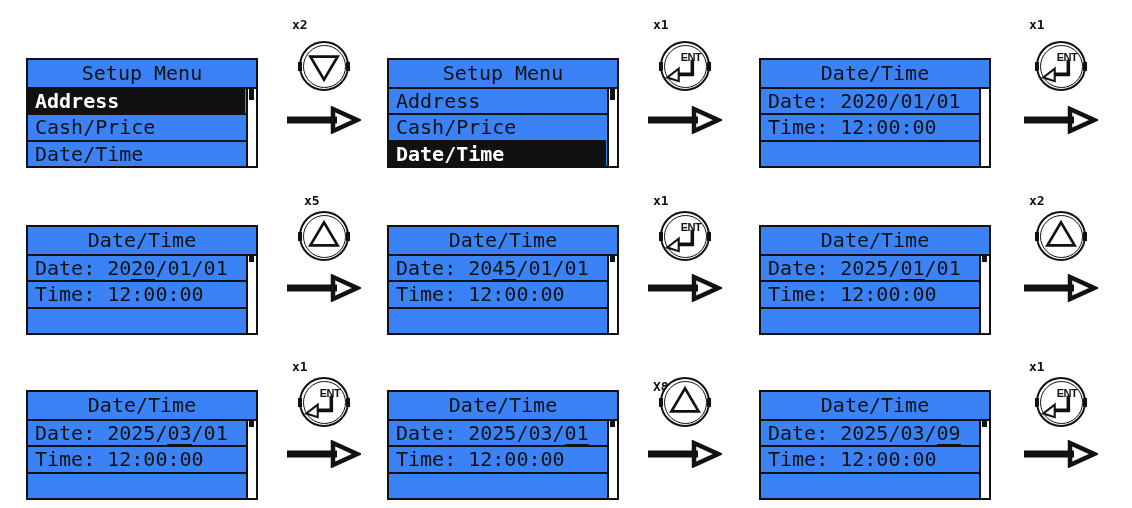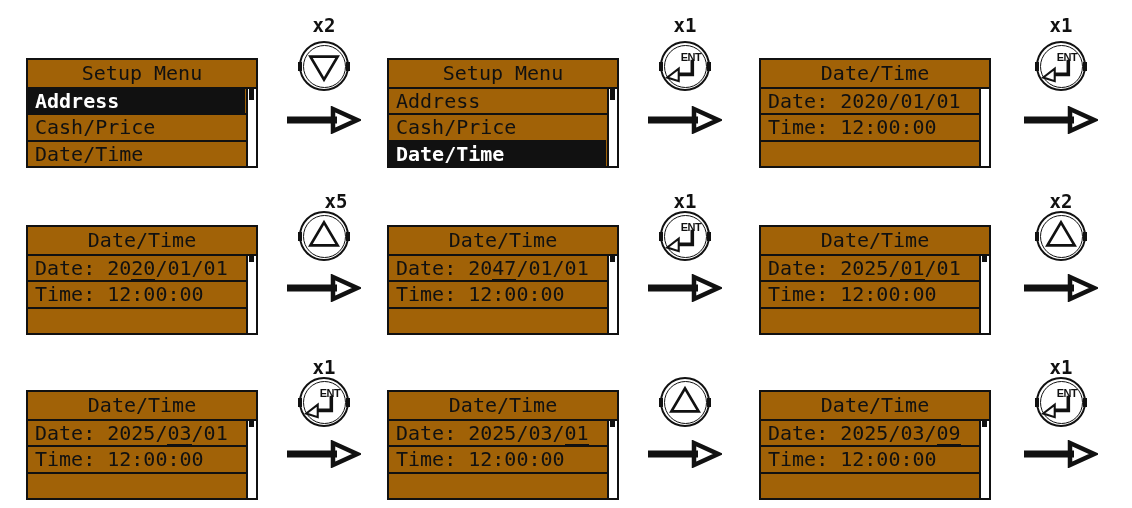--- a/index.html
+++ b/index.html
@@ -1,41 +1,41 @@
 <!DOCTYPE html>
 <html><head>
 <meta charset="utf-8">
 <style>
   html,body{margin:0;padding:0;background:#fff;}
   .canvas{position:relative;width:1132px;height:508px;background:#fff;overflow:hidden;
           font-family:"DejaVu Sans Mono",monospace;color:#111;}
 
   
-  .screen{position:absolute;width:232px;height:110px;border:2px solid #111;background:#a16207;
+  .screen{position:absolute;width:232px;height:110px;border:2px solid #111;background:#3b82f6;
           box-sizing:border-box;font-size:20px;}
   .scr-title{height:27px;line-height:27px;text-align:center;border-bottom:2px solid #111;
              white-space:pre;}
   .scr-body{display:flex;flex-direction:column;height:77px;}
   .scr-row{flex:1;line-height:25px;padding-left:7px;white-space:pre;box-sizing:border-box;
            overflow:hidden;}
   .scr-row.sep{border-top:2px solid #111;}
   .scr-row.selected{background:#111;color:#fff;font-weight:bold;margin-right:11px;}
   .u{position:relative;text-align:center;}
   .u::after{content:"";position:absolute;left:0;right:0;bottom:-2px;height:3px;background:#111;}
   .u:empty::after{display:none;}
 
   
   .scrollbar{position:absolute;top:29px;right:0;bottom:0;width:8px;border-left:2px solid #111;
              background:#fff;}
   .thumb{position:absolute;top:0;left:1px;width:5px;background:#111;}
   .t-menu{height:11px;}
   .t-small{height:6px;}
 
   
-  .press-count{position:absolute;width:64px;text-align:center;font-size:19px;font-weight:bold;
+  .press-count{position:absolute;width:64px;text-align:left;font-size:13px;font-weight:bold;
                line-height:22px;}
 
   
   .btn{position:absolute;width:50px;height:50px;border:2px solid #111;border-radius:50%;
        background:#fff;box-sizing:border-box;}
   .btn::before{content:"";position:absolute;inset:1.5px;border:1.5px solid #111;border-radius:50%;}
   .nub{position:absolute;width:4px;height:9px;background:#111;top:50%;margin-top:-4.5px;}
   .nl{left:-3px;} .nr{right:-3px;}
   .bsvg{position:absolute;inset:0;width:46px;height:46px;}
   .tri{fill:#fff;stroke:#111;stroke-width:2.6;stroke-linejoin:miter;}
@@ -153,21 +153,21 @@
       </svg>
   </div>
   <svg class="arrow" style="left:287px;top:274px" width="74" height="28" viewBox="0 0 74 28">
     <polygon class="ahead" points="46,3 70,14 46,25"></polygon>
       <rect class="ashaft" x="0" y="10.5" width="50" height="7"></rect>
   </svg>
 
   <div class="screen" style="left:387px;top:225px">
     <div class="scr-title">Date/Time</div>
     <div class="scr-body">
-      <div class="scr-row"><span>Date: 20</span><span class="u">47</span><span>/01/01</span></div>
+      <div class="scr-row"><span>Date: 20</span><span class="u">45</span><span>/01/01</span></div>
       <div class="scr-row sep">Time: 12:00:00</div>
       <div class="scr-row sep"></div>
     </div>
     <div class="scrollbar">
         <div class="thumb t-small"></div>
       </div>
   </div>
 
   <div class="press-count" style="left:653px;top:190px">x1</div>
   <div class="btn" style="left:660px;top:211px">

